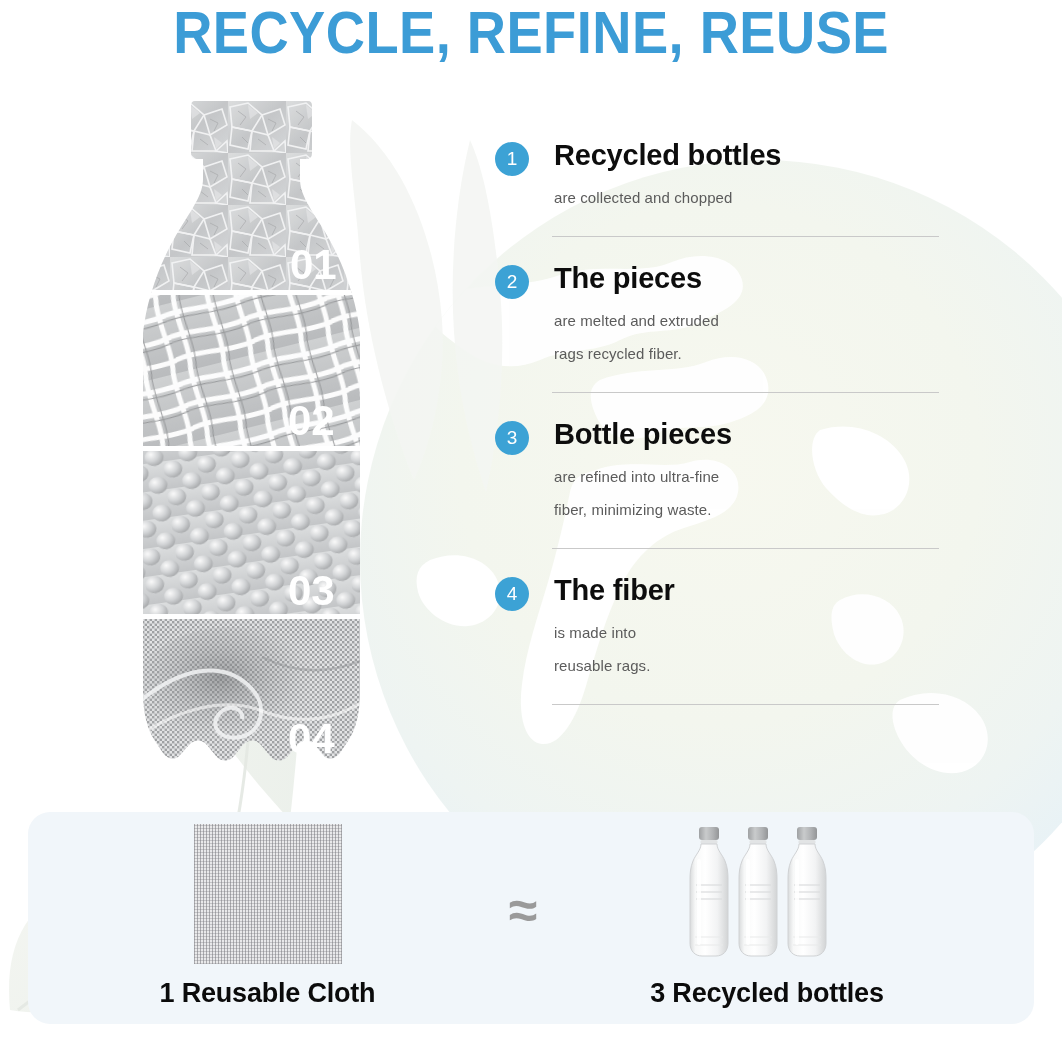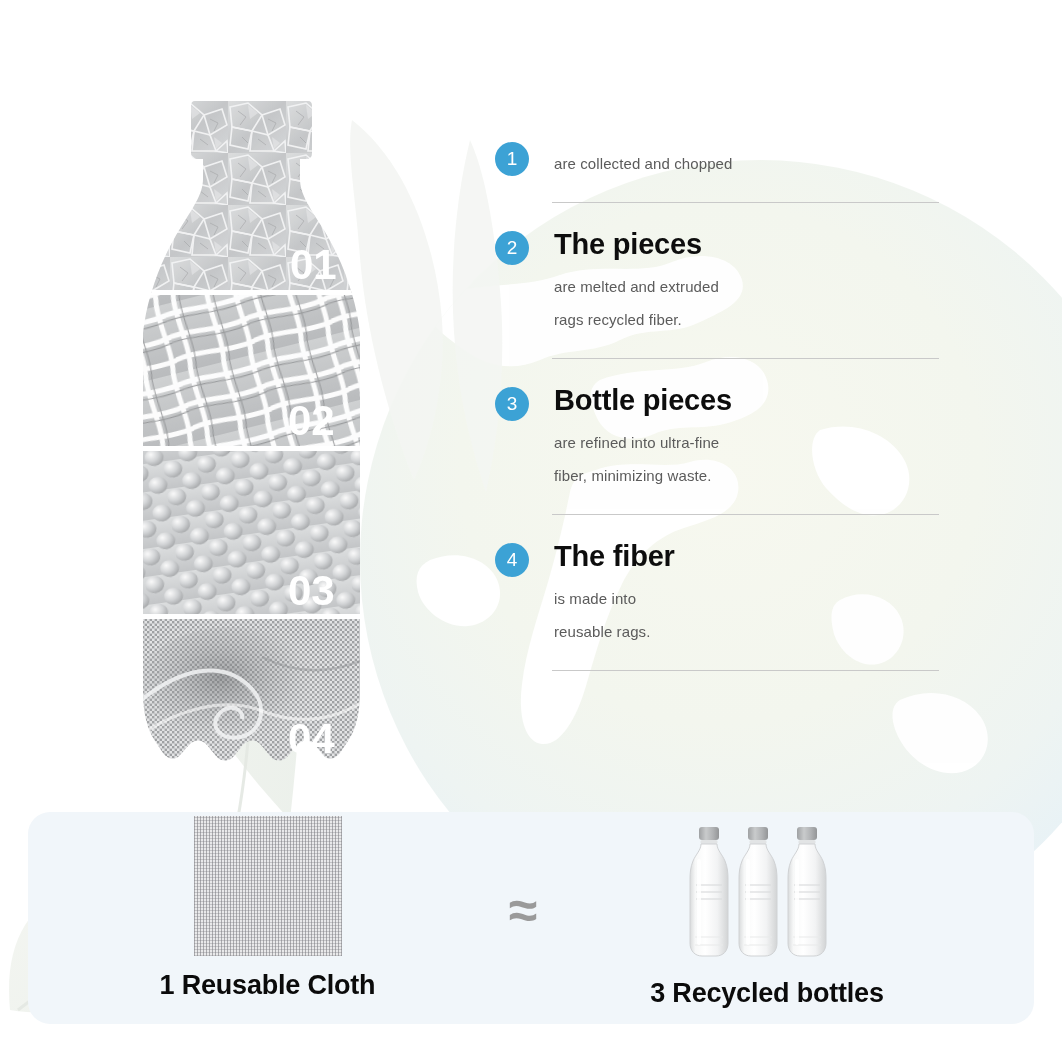--- a/index.html
+++ b/index.html
@@ -139,21 +139,21 @@
   }
   #compare-inner {
     position: relative;
     width: 100%;
     height: 100%;
   }
   .compare-col {
     position: absolute;
     text-align: center;
   }
-  #cloth-col { left: 62px; top: 0; width: 355px; }
+  #cloth-col { left: 62px; top: 8px; width: 355px; }
   #bottles-col { left: 529px; top: 8px; width: 420px; }
   .swatch-wrap {
     height: 148px;
     display: flex;
     align-items: center;
     justify-content: center;
   }
   #cloth-swatch {
     width: 148px;
     height: 140px;
@@ -247,20 +247,23 @@
 
       <g fill="#f4f6f3" opacity="0.9">
         <path d="M352 120 C404 160 436 240 442 320 C446 382 432 440 414 480
                  C386 410 366 330 360 258 C356 198 346 150 352 120 Z"></path>
         <path d="M470 140 C452 214 448 300 458 372 C464 420 476 462 486 492
                  C500 430 506 356 500 290 C494 222 484 170 470 140 Z"></path>
       </g>
     </svg>
   </div>
 
+  <div id="title">
+    <span class="title-text">RECYCLE, REFINE, REUSE</span>
+  </div>
 
   <div id="bottle-figure">
     <svg width="278" height="700" viewBox="0 0 278 700" xmlns="http://www.w3.org/2000/svg">
       <defs>
 
         <clipPath id="bottleClip">
           <path d="M83 0 H196 Q200 0 200 5 V52 Q200 58 194 58 H188 V78
                    C188 92 196 104 210 126
                    C230 158 244 196 248 232
                    V590
@@ -410,20 +413,21 @@
       </g>
     </svg>
   </div>
 
   <div id="steps">
 
     <div class="step step-1">
       <div class="step-row">
         <div class="step-badge">1</div>
         <div class="step-body">
+          <div class="step-title">Recycled bottles</div>
           <div class="step-desc">
             <div>are collected and chopped</div>
           </div>
         </div>
       </div>
       <div class="step-divider"></div>
     </div>
 
     <div class="step-gap"></div>
 

